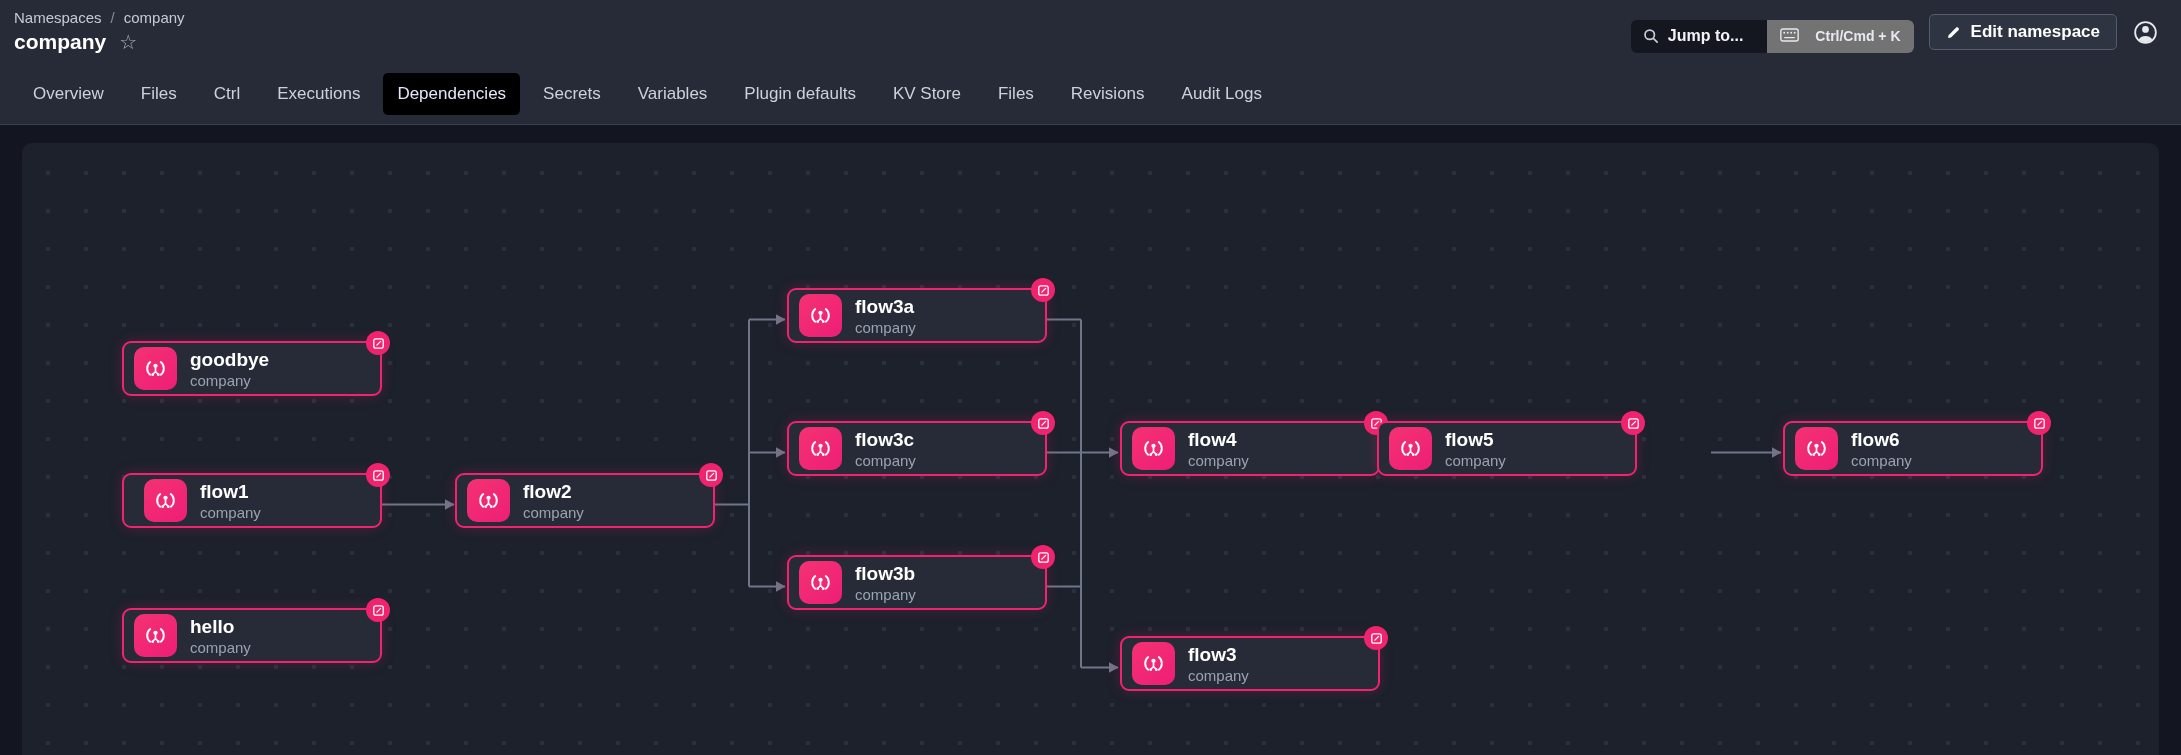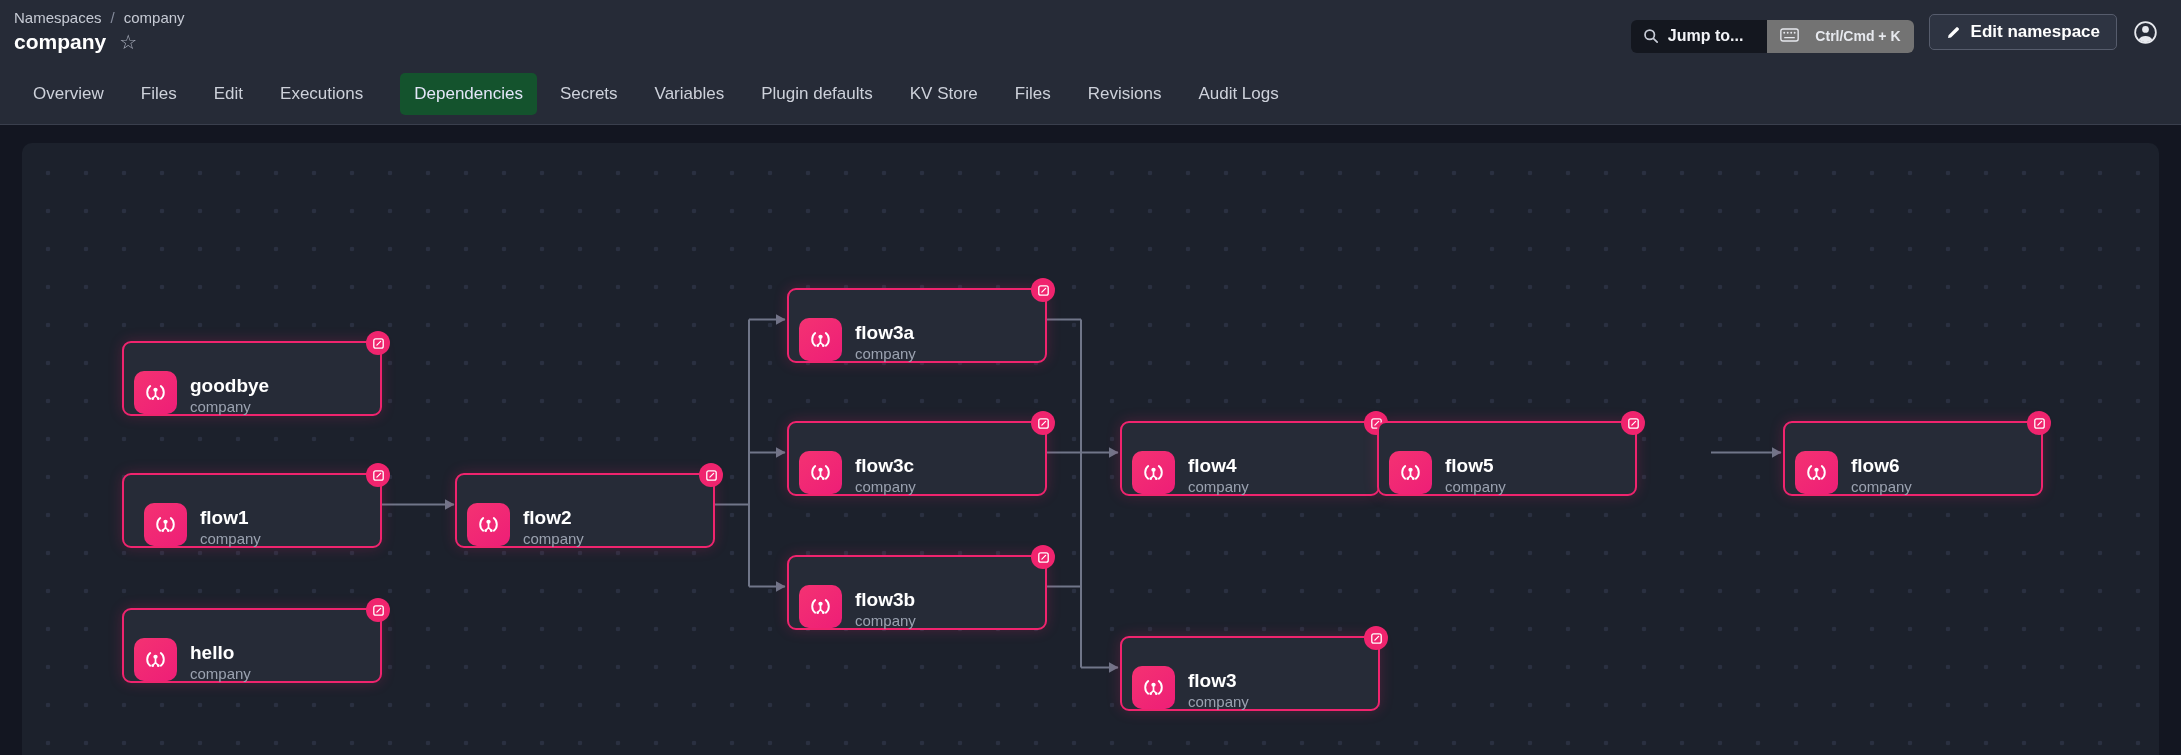--- a/index.html
+++ b/index.html
@@ -49,42 +49,42 @@
   
   .tabsbar {
     height:62px; background:#262B37; border-bottom:1px solid #3A3F4D;
     display:flex; align-items:center; gap:9px; padding:0 10px 0 19px;
   }
   .tab {
     font-family:inherit; background:transparent; border:none; cursor:pointer;
     color:#CDD1DA; font-size:17px; padding:11px 14px; border-radius:5px;
     white-space:nowrap;
   }
-  .tab.active { background:#14532d; color:#E4E6F9;margin-left:14px; }
+  .tab.active { background:#000000; color:#E4E6F9; }
 
   
   .canvas-wrap {
     position:absolute; top:126px; left:0; right:0; bottom:0;
     background:#131621; padding:17px 22px 0 22px;
   }
   .panel {
     position:relative; width:2137px; height:612px;
     background-color:#1C212C;
     background-image:radial-gradient(circle, #2A3041 2px, transparent 2.6px);
     background-size:38px 38px; background-position:7px 11px;
     border-radius:10px 10px 0 0;
     overflow:hidden;
   }
   #edges { position:absolute; left:0; top:0; width:2137px; height:612px; }
 
   
   .node {
-    position:absolute; width:260px; height:75px;
+    position:absolute; width:260px; height:55px;
     background:#262B37; border:2px solid #F0246E; border-radius:9px;
-    display:flex; align-items:flex-end; padding:0 14px 0 10px;
+    display:flex; align-items:center; padding:0 14px 0 10px;
     box-shadow:0 0 14px rgba(240,36,110,0.22);
     cursor:pointer;
   }
   .node-icon {
     width:43px; height:43px; flex:none; border-radius:10px;
     background:linear-gradient(140deg,#F43272 0%,#EE1E77 100%);
     display:flex; align-items:center; justify-content:center;
     margin-right:13px;
   }
   .node-text { display:flex; flex-direction:column; gap:4px; min-width:0; }
@@ -154,21 +154,21 @@
             <circle cx="12" cy="9.3" r="3" fill="#E7E9EE"></circle>
             <path d="M5.9 18.3a7.3 7.3 0 0 1 12.2 0 9.2 9.2 0 0 1-12.2 0z" fill="#E7E9EE"></path>
           </svg>
       </span>
     </div>
   </header>
 
   <nav class="tabsbar" id="tabsbar">
       <button class="tab">Overview</button>
       <button class="tab">Files</button>
-      <button class="tab">Edit</button>
+      <button class="tab">Ctrl</button>
       <button class="tab">Executions</button>
       <button class="tab active">Dependencies</button>
       <button class="tab">Secrets</button>
       <button class="tab">Variables</button>
       <button class="tab">Plugin defaults</button>
       <button class="tab">KV Store</button>
       <button class="tab">Files</button>
       <button class="tab">Revisions</button>
       <button class="tab">Audit Logs</button>
     </nav>

